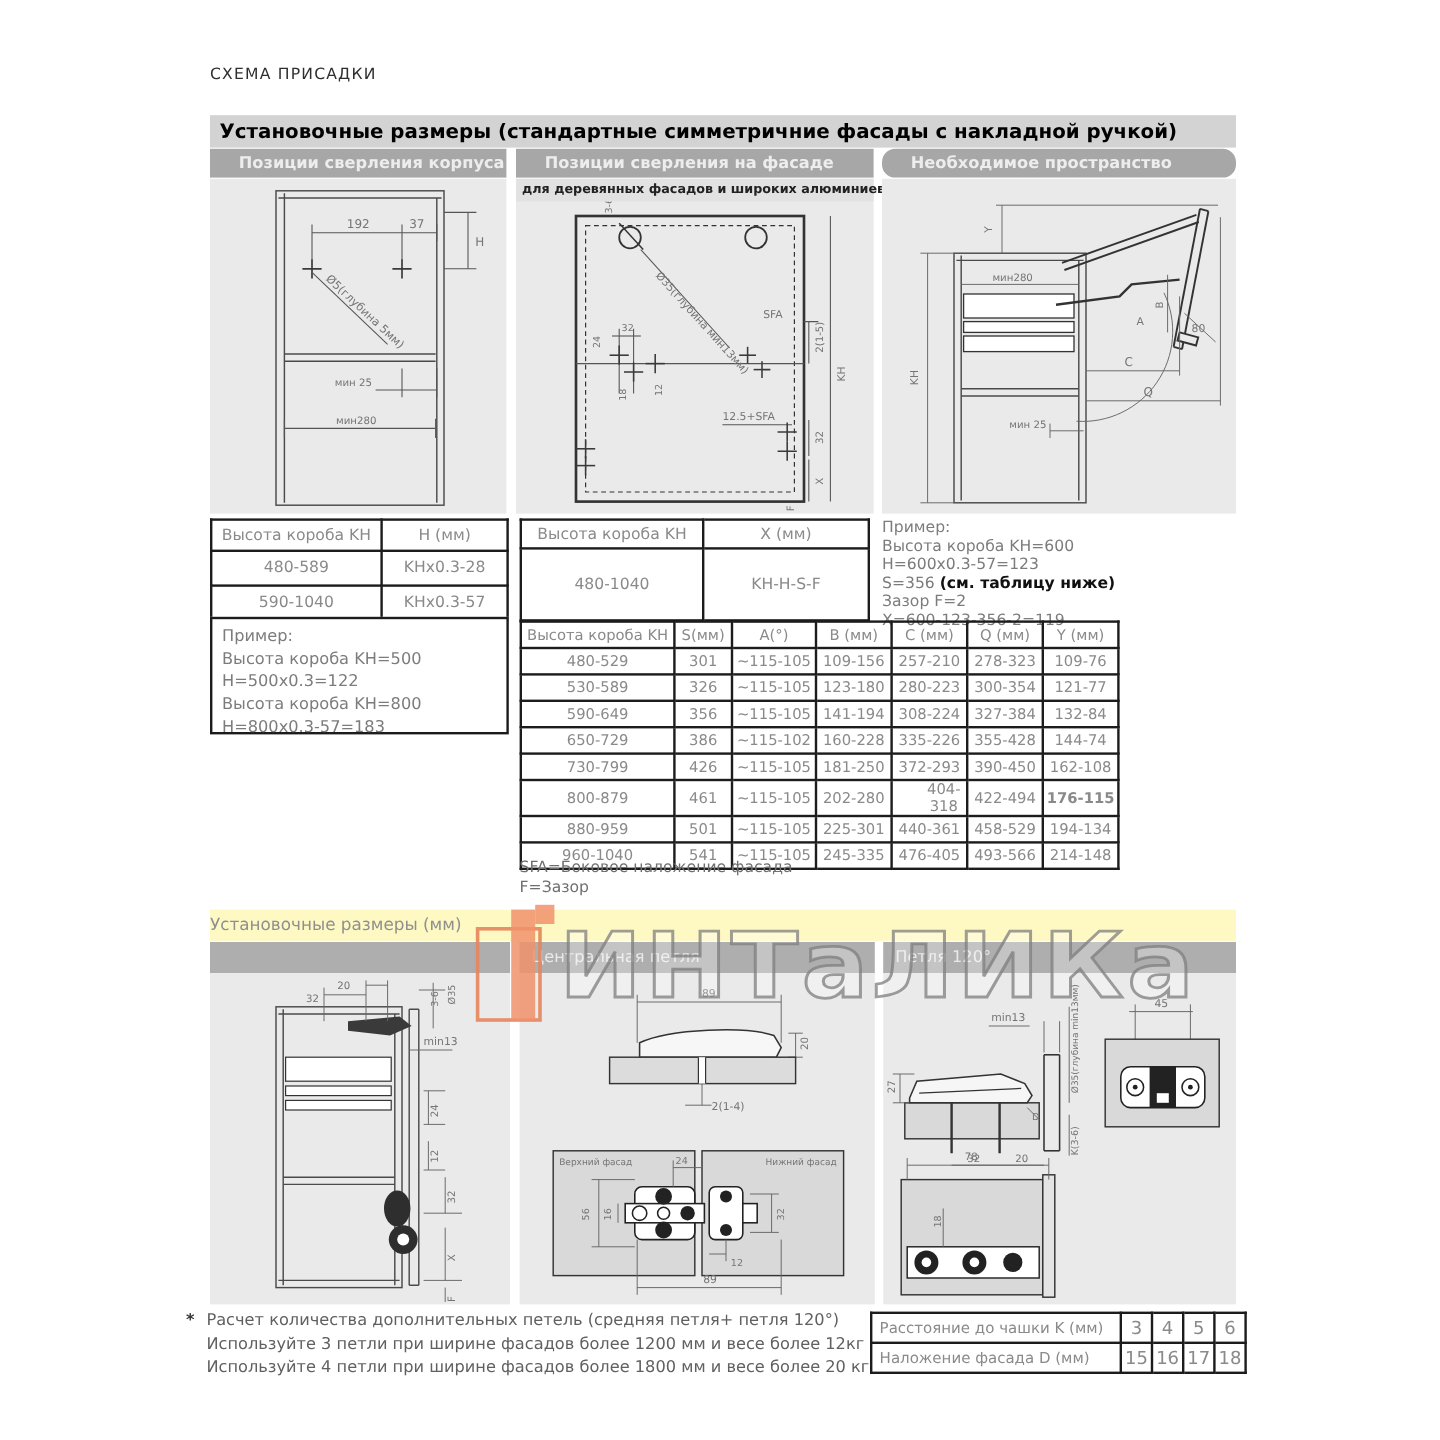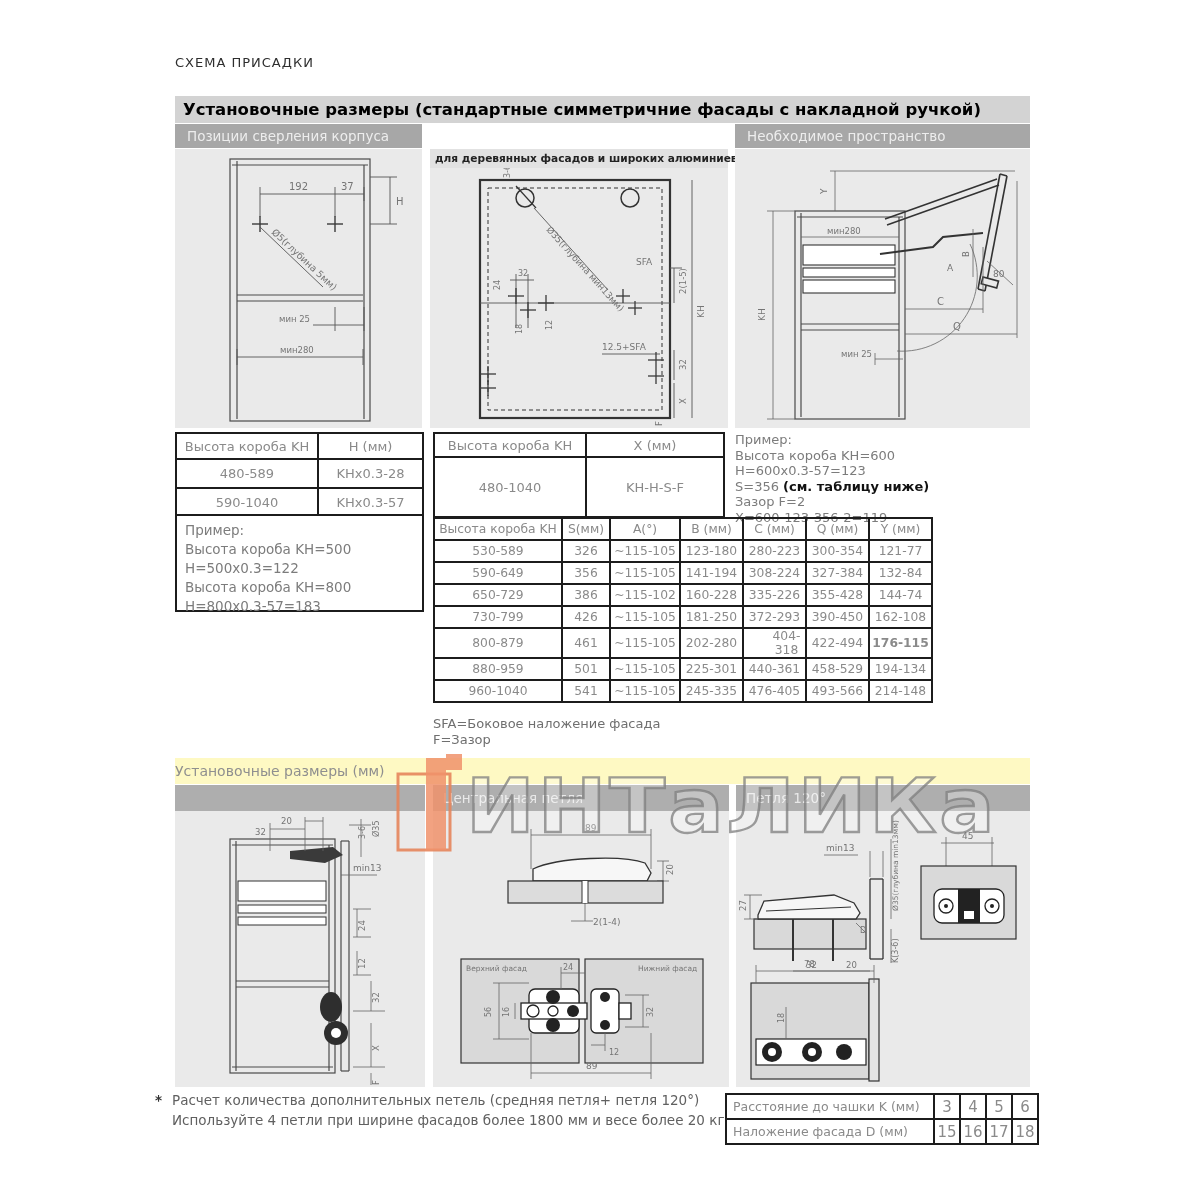--- a/index.html
+++ b/index.html
@@ -1,21 +1,21 @@
 <!DOCTYPE html>
 <html><head>
 <meta charset="utf-8">
 <style>
   html,body{margin:0;padding:0;background:#fff;}
   .page{position:relative;width:1200px;height:1200px;background:#fff;overflow:hidden;
         font-family:"DejaVu Sans",sans-serif;}
   .abs{position:absolute;}
   .kicker{font-size:13px;color:#2e2e2e;letter-spacing:1px;}
   .titlebar{background:#d3d3d3;color:#000;font-weight:bold;font-size:16.5px;line-height:27px;padding-left:8px;box-sizing:border-box;}
-  .colhead{background:#a7a7a7;color:#ededed;font-size:13.5px;line-height:24px;padding-left:12px;box-sizing:border-box;white-space:nowrap;overflow:hidden;}
+  .colhead{background:#a7a7a7;color:#ededed;font-size:13.5px;line-height:24px;padding-left:24px;box-sizing:border-box;white-space:nowrap;overflow:hidden;font-weight:bold;}
   .panel{background:#eaeaea;}
   .subhdr{background:#e2e2e2;color:#222;font-weight:bold;font-size:10.6px;line-height:19px;padding-left:5px;box-sizing:border-box;white-space:nowrap;}
   table{border-collapse:collapse;}
   .tbl td,.tbl th{border:2px solid #1c1c1c;color:#8a8a8a;font-weight:normal;text-align:center;
        font-size:13px;font-family:"DejaVu Sans",sans-serif;padding:0;}
   .maintbl td,.maintbl th{font-size:12.3px;}
   .examplebox{border:2px solid #1c1c1c;color:#7c7c7c;font-size:13.5px;line-height:19px;padding:5px 8px;box-sizing:border-box;background:#fff;}
   .extext{color:#7c7c7c;font-size:13px;line-height:15.6px;}
   .extext b{color:#111;margin-top:40px;}
   .foot{color:#6f6f6f;font-size:13px;line-height:16px;}
@@ -32,21 +32,22 @@
 </head>
 <body>
 
 <div class="page">
 
   <div class="abs kicker" style="left:175px;top:55px;">СХЕМА  ПРИСАДКИ</div>
 
   <div class="abs titlebar" style="left:175px;top:96px;width:855px;height:27px;">Установочные размеры (стандартные симметричние фасады с накладной ручкой)</div>
 
   <div class="abs colhead" style="left:175px;top:124px;width:247px;height:24px;">Позиции сверления корпуса</div>
-  <div class="abs colhead" style="left:735px;top:124px;width:295px;height:24px;">Необходимое пространство</div>
+  <div class="abs colhead" style="left:430px;top:124px;width:298px;height:24px;">Позиции сверления на фасаде</div>
+  <div class="abs colhead" style="left:735px;top:124px;width:295px;height:24px;border-radius:11px;">Необходимое пространство</div>
 
   <div class="abs panel" style="left:175px;top:149px;width:247px;height:279px;">
     <svg width="247" height="279" viewBox="0 0 247 279">
       <g stroke="#4a4a4a" stroke-width="1.2" fill="none">
         <rect x="55" y="10" width="140" height="262"></rect>
         <line x1="62" y1="12" x2="62" y2="270"></line>
           <line x1="189" y1="16" x2="189" y2="270"></line>
         <line x1="57" y1="16" x2="193" y2="16"></line>
         <line x1="62" y1="146" x2="188" y2="146"></line>
           <line x1="62" y1="152" x2="188" y2="152"></line>
@@ -250,20 +251,29 @@
         <th style="width:46px;">S(мм)</th>
         <th style="width:68px;">A(°)</th>
         <th style="width:61px;">B (мм)</th>
         <th style="width:61px;">C (мм)</th>
         <th style="width:61px;">Q (мм)</th>
         <th style="width:61px;">Y (мм)</th>
       </tr>
     </thead>
     <tbody>
         <tr>
+          <td style="height: 20px;">480-529</td>
+          <td style="height: 20px;">301</td>
+          <td style="height: 20px;">~115-105</td>
+          <td style="height: 20px;">109-156</td>
+          <td style="height: 20px;">257-210</td>
+          <td style="height: 20px;">278-323</td>
+          <td style="height: 20px;">109-76</td>
+        </tr>
+        <tr>
           <td style="height: 20px;">530-589</td>
           <td style="height: 20px;">326</td>
           <td style="height: 20px;">~115-105</td>
           <td style="height: 20px;">123-180</td>
           <td style="height: 20px;">280-223</td>
           <td style="height: 20px;">300-354</td>
           <td style="height: 20px;">121-77</td>
         </tr>
         <tr>
           <td style="height: 20px;">590-649</td>
@@ -521,20 +531,21 @@
       <text x="70" y="156" font-size="0"></text>
       <text x="68" y="156" font-size="8.5"></text>
       <text x="68" y="156" font-size="8.5" transform="translate(0,0)">78</text>
       <text x="48" y="212" font-size="8" transform="rotate(-90 48 212)">18</text>
     </svg>
   </div>
 
   <div class="abs note" style="left:172px;top:1091px;">
     <span class="star">*</span>
     <div>Расчет  количества дополнительных петель (средняя петля+ петля 120°)</div>
+    <div>Используйте 3 петли при ширине фасадов более 1200 мм и весе более 12кг</div>
     <div>Используйте 4 петли при ширине фасадов более 1800 мм и весе более 20 кг</div>
   </div>
 
   <table class="tbl ktbl abs" style="left:725px;top:1093px;">
     <tbody>
         <tr>
       <td class="lbl" style="width:200px;height:23px;">Расстояние до чашки K (мм)</td>
       <td style="width:24px;">3</td>
       <td style="width:24px;">4</td>
       <td style="width:24px;">5</td>

